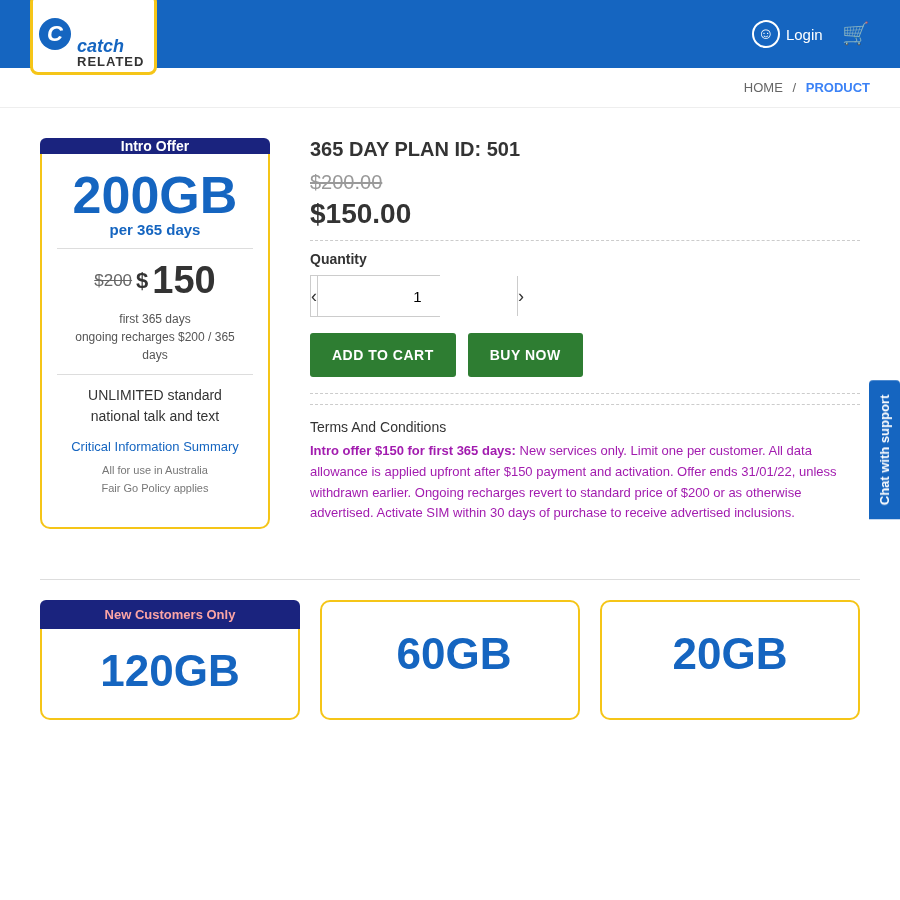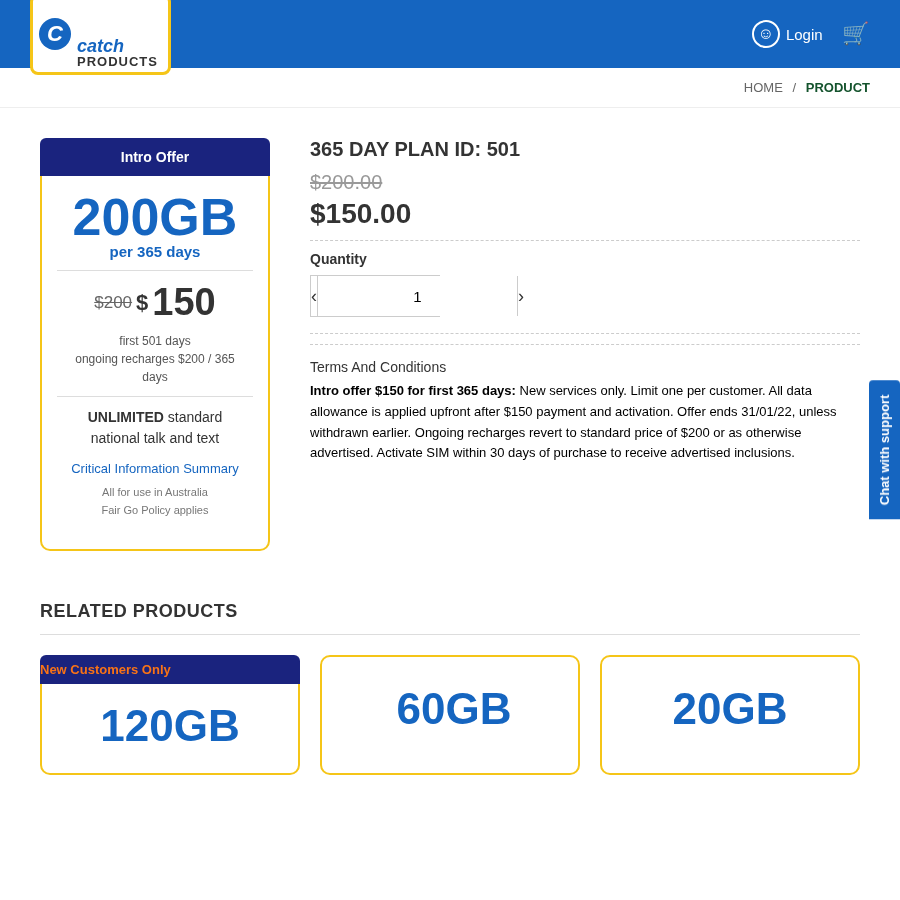--- a/index.html
+++ b/index.html
@@ -95,21 +95,21 @@
     .breadcrumb-bar {
       padding: 12px 30px;
       text-align: right;
       font-size: 13px;
       color: #666;
       border-bottom: 1px solid #eee;
       background: #fff;
     }
     .breadcrumb-bar .current {
       font-weight: 700;
-      color: #14532d;
+      color: #3b82f6;
     }
 
     
     .main-content {
       padding: 30px 40px;
       display: flex;
       gap: 40px;
       align-items: flex-start;
     }
 
@@ -122,21 +122,21 @@
       overflow: visible;
       position: relative;
       padding-bottom: 20px;
     }
     .intro-offer-badge {
       background: #1a237e;
       color: #fff;
       text-align: center;
       font-size: 14px;
       font-weight: 600;
-      padding: 11px 0;
+      padding: 0 0;
       border-radius: 6px 6px 0 0;
       margin: -2px -2px 0 -2px;
       width: calc(100% + 4px);
     }
     .card-body {
       padding: 15px 15px 10px;
       text-align: center;
     }
     .data-amount {
       font-size: 52px;
@@ -186,21 +186,21 @@
       border: none;
       border-top: 1px solid #ddd;
       margin: 10px 0;
     }
     .unlimited-text {
       font-size: 14px;
       color: #333;
       line-height: 1.5;
     }
     .unlimited-text strong {
-      font-weight: 700;
+      font-weight: 400;
     }
     .critical-link {
       color: #1565c0;
       font-size: 13px;
       text-decoration: none;
       display: block;
       margin: 12px 0 8px;
     }
     .small-note {
       font-size: 11px;
@@ -308,21 +308,21 @@
       padding-top: 14px;
     }
     .terms-title {
       font-size: 14px;
       font-weight: 400;
       color: #333;
       margin-bottom: 6px;
     }
     .terms-text {
       font-size: 13px;
-      color: #000000;
+      color: #a21caf;
       line-height: 1.6;
     }
     .terms-text strong {
       font-weight: 700;
     }
 
     
     .chat-support {
       position: fixed;
       right: 0;
@@ -365,21 +365,22 @@
       flex: 1;
       border: 2px solid #f5c518;
       border-radius: 10px;
       overflow: visible;
       position: relative;
       min-height: 100px;
       padding-bottom: 15px;
     }
     .new-customers-badge {
       background: #1a237e;
-      color: #f97316;
+      color: #fca5a5;
+      text-align: center;
       font-size: 13px;
       font-weight: 600;
       padding: 7px 0;
       border-radius: 6px 6px 0 0;
       margin: -2px -2px 0 -2px;
       width: calc(100% + 4px);
     }
     .related-data {
       font-size: 44px;
       font-weight: 900;
@@ -391,21 +392,21 @@
   </style>
 </head>
 <body>
 
 <header class="header">
   <div class="logo-container">
     <div class="logo-badge">
       <div class="logo-c">C</div>
       <div class="logo-text">
         <span class="logo-catch">catch</span>
-        <span class="logo-connect">PRODUCTS</span>
+        <span class="logo-connect">RELATED</span>
       </div>
     </div>
   </div>
   <div class="header-right">
     <button class="login-btn">
       <div class="user-icon">☺</div>
       <span>Login</span>
     </button>
     <span class="cart-icon">🛒</span>
   </div>
@@ -424,21 +425,21 @@
     <div class="card-body">
       <div class="data-amount">200GB</div>
       <div class="per-days">per 365 days</div>
       <hr class="divider">
       <div class="price-row">
         <span class="old-price">$200</span>
         <span class="dollar-sign">$</span>
         <span class="new-price-big">150</span>
       </div>
       <div class="price-note">
-        <span>first 501 days</span><br>
+        <span>first 365 days</span><br>
         <span>ongoing recharges $200 / 365</span><br>
         <span>days</span>
       </div>
       <hr class="divider2">
       <div class="unlimited-text">
         <strong>UNLIMITED</strong>
         <span> standard<br>national talk and text</span>
       </div>
       <a class="critical-link" href="#">Critical Information Summary</a>
       <div class="small-note">
@@ -452,35 +453,38 @@
     <h1 class="product-title">365 DAY PLAN ID: 501</h1>
     <div class="original-price-crossed">$200.00</div>
     <div class="sale-price">$150.00</div>
     <hr class="detail-divider">
     <div class="quantity-label">Quantity</div>
     <div class="quantity-control">
       <button class="qty-btn">‹</button>
       <input class="qty-input" type="text" value="1" style="">
       <button class="qty-btn">›</button>
     </div>
+    <div class="action-buttons">
+      <button class="add-to-cart-btn">ADD TO CART</button>
+      <button class="buy-now-btn">BUY NOW</button>
+    </div>
     <hr class="detail-divider">
     <div class="terms-section">
       <div class="terms-title">Terms And Conditions</div>
       <div class="terms-text">
         <strong>Intro offer $150 for first 365 days:</strong><span> New services only. Limit one per customer. All data allowance is applied upfront after $150 payment and activation. Offer ends 31/01/22, unless withdrawn earlier. Ongoing recharges revert to standard price of $200 or as otherwise advertised. Activate SIM within 30 days of purchase to receive advertised inclusions.</span>
       </div>
     </div>
   </div>
 
 </div>
 
 <div class="chat-support">Chat with support</div>
 
 <div class="related-section">
-  <h2 class="related-title">RELATED PRODUCTS</h2>
   <hr class="related-divider">
   <div class="related-grid">
 
     <div class="related-card">
       <div class="new-customers-badge">New Customers Only</div>
       <div class="related-data">120GB</div>
     </div>
 
     <div class="related-card">
       <div class="related-data" style="padding-top:30px;padding-left:18px;">60GB</div>

